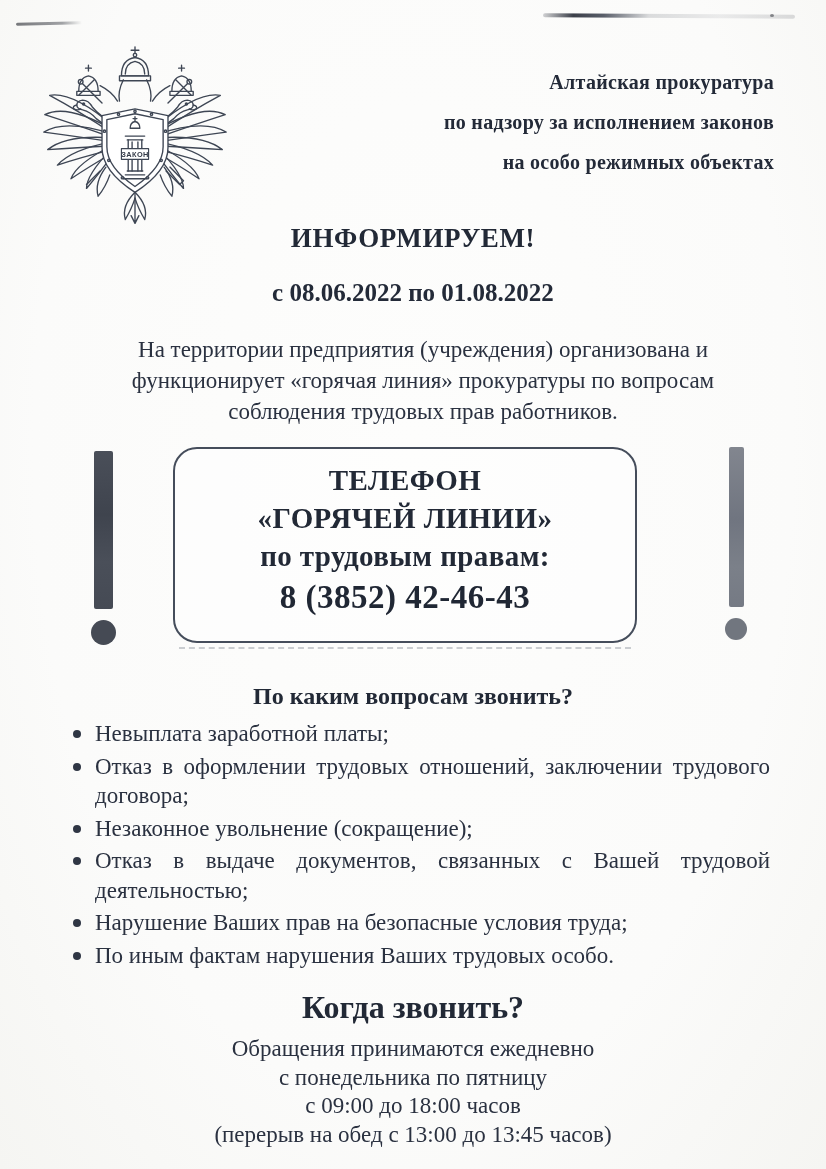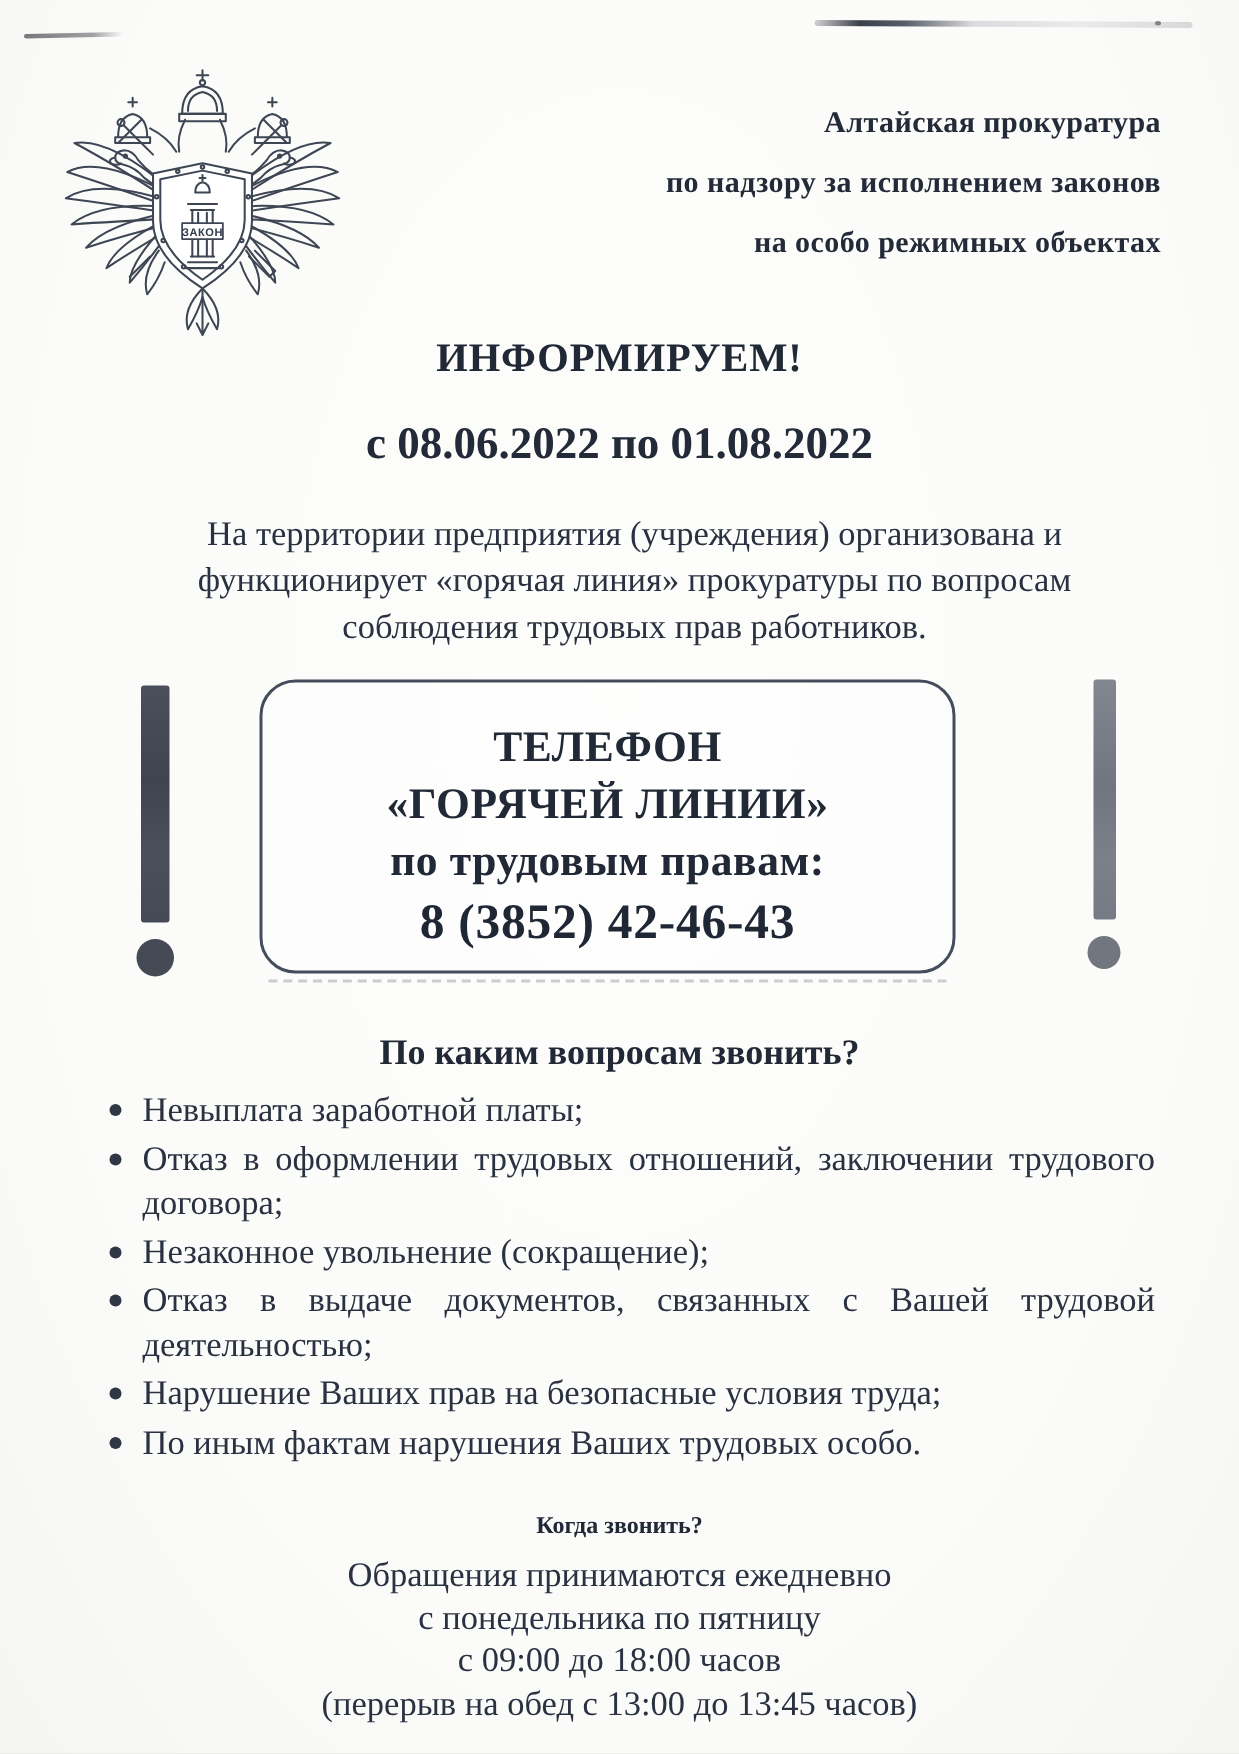--- a/index.html
+++ b/index.html
@@ -24,31 +24,31 @@
 
   
   .top-section{position:relative;height:215px;}
   .emblem{position:absolute;left:38px;top:40px;width:194px;height:196px;}
   .header-text{position:absolute;left:150px;right:52px;top:62px;
     text-align:right;font-weight:bold;font-size:20px;line-height:40px;
     letter-spacing:.3px;color:#232a38;}
 
   .announce-title{text-align:center;font-weight:bold;font-size:27px;
     letter-spacing:.6px;margin-top:8px;color:#222936;}
-  .announce-period{text-align:center;font-weight:bold;font-size:30px;
+  .announce-period{text-align:center;font-weight:bold;font-size:25px;
     margin-top:25px;color:#232a38;}
 
   .intro{margin-top:27px;text-align:center;font-size:23px;line-height:31px;color:#2a3140;padding-left:20px;}
 
   
   .hotline-section{position:relative;height:214px;margin-top:12px;}
   .hotline-box{
     position:absolute;left:173px;top:8px;width:464px;height:196px;
     box-sizing:border-box;border:2px solid #454d5b;border-radius:24px;
-    text-align:center;padding-top:24px;background:rgba(255,255,255,.45);
+    text-align:center;padding-top:12px;background:rgba(255,255,255,.45);
   }
   .hotline-box::after{content:"";position:absolute;left:4px;right:4px;bottom:-8px;
     border-top:2px dashed #9aa0a8;opacity:.5;}
   .hotline-line{font-weight:bold;font-size:29px;line-height:38px;
     letter-spacing:.4px;color:#222936;}
   .hotline-phone{font-weight:bold;font-size:33px;line-height:40px;
     margin-top:2px;letter-spacing:.5px;color:#202734;}
 
   .excl{position:absolute;width:28px;text-align:center;}
   .excl .bar{margin:0 auto;border-radius:2px;}
@@ -66,22 +66,22 @@
   .questions-heading{text-align:center;font-weight:bold;font-size:24px;
     margin-top:30px;color:#222936;}
   .questions-list{list-style:none;margin:9px 56px 0 64px;padding:0;
     font-size:23px;line-height:29.5px;color:#2a3140;}
   .questions-list li{position:relative;padding-left:31px;margin-bottom:3px;
     text-align:justify;text-align-last:left;}
   .questions-list li .bullet{position:absolute;left:9px;top:11px;width:8px;height:8px;
     border-radius:50%;background:#2f3644;}
 
   
-  .schedule-heading{text-align:center;font-weight:bold;font-size:16px;
-    margin-top:33px;color:#222936;}
+  .schedule-heading{text-align:center;font-weight:bold;font-size:32px;
+    margin-top:19px;color:#222936;}
   .schedule-lines{text-align:center;font-size:23px;line-height:28.5px;
     margin-top:9px;color:#2a3140;}
 </style>
 </head>
 <body>
 
 <div class="page">
 
   <div class="artifact artifact-line-left"></div>
   <div class="artifact artifact-line-top"></div>

